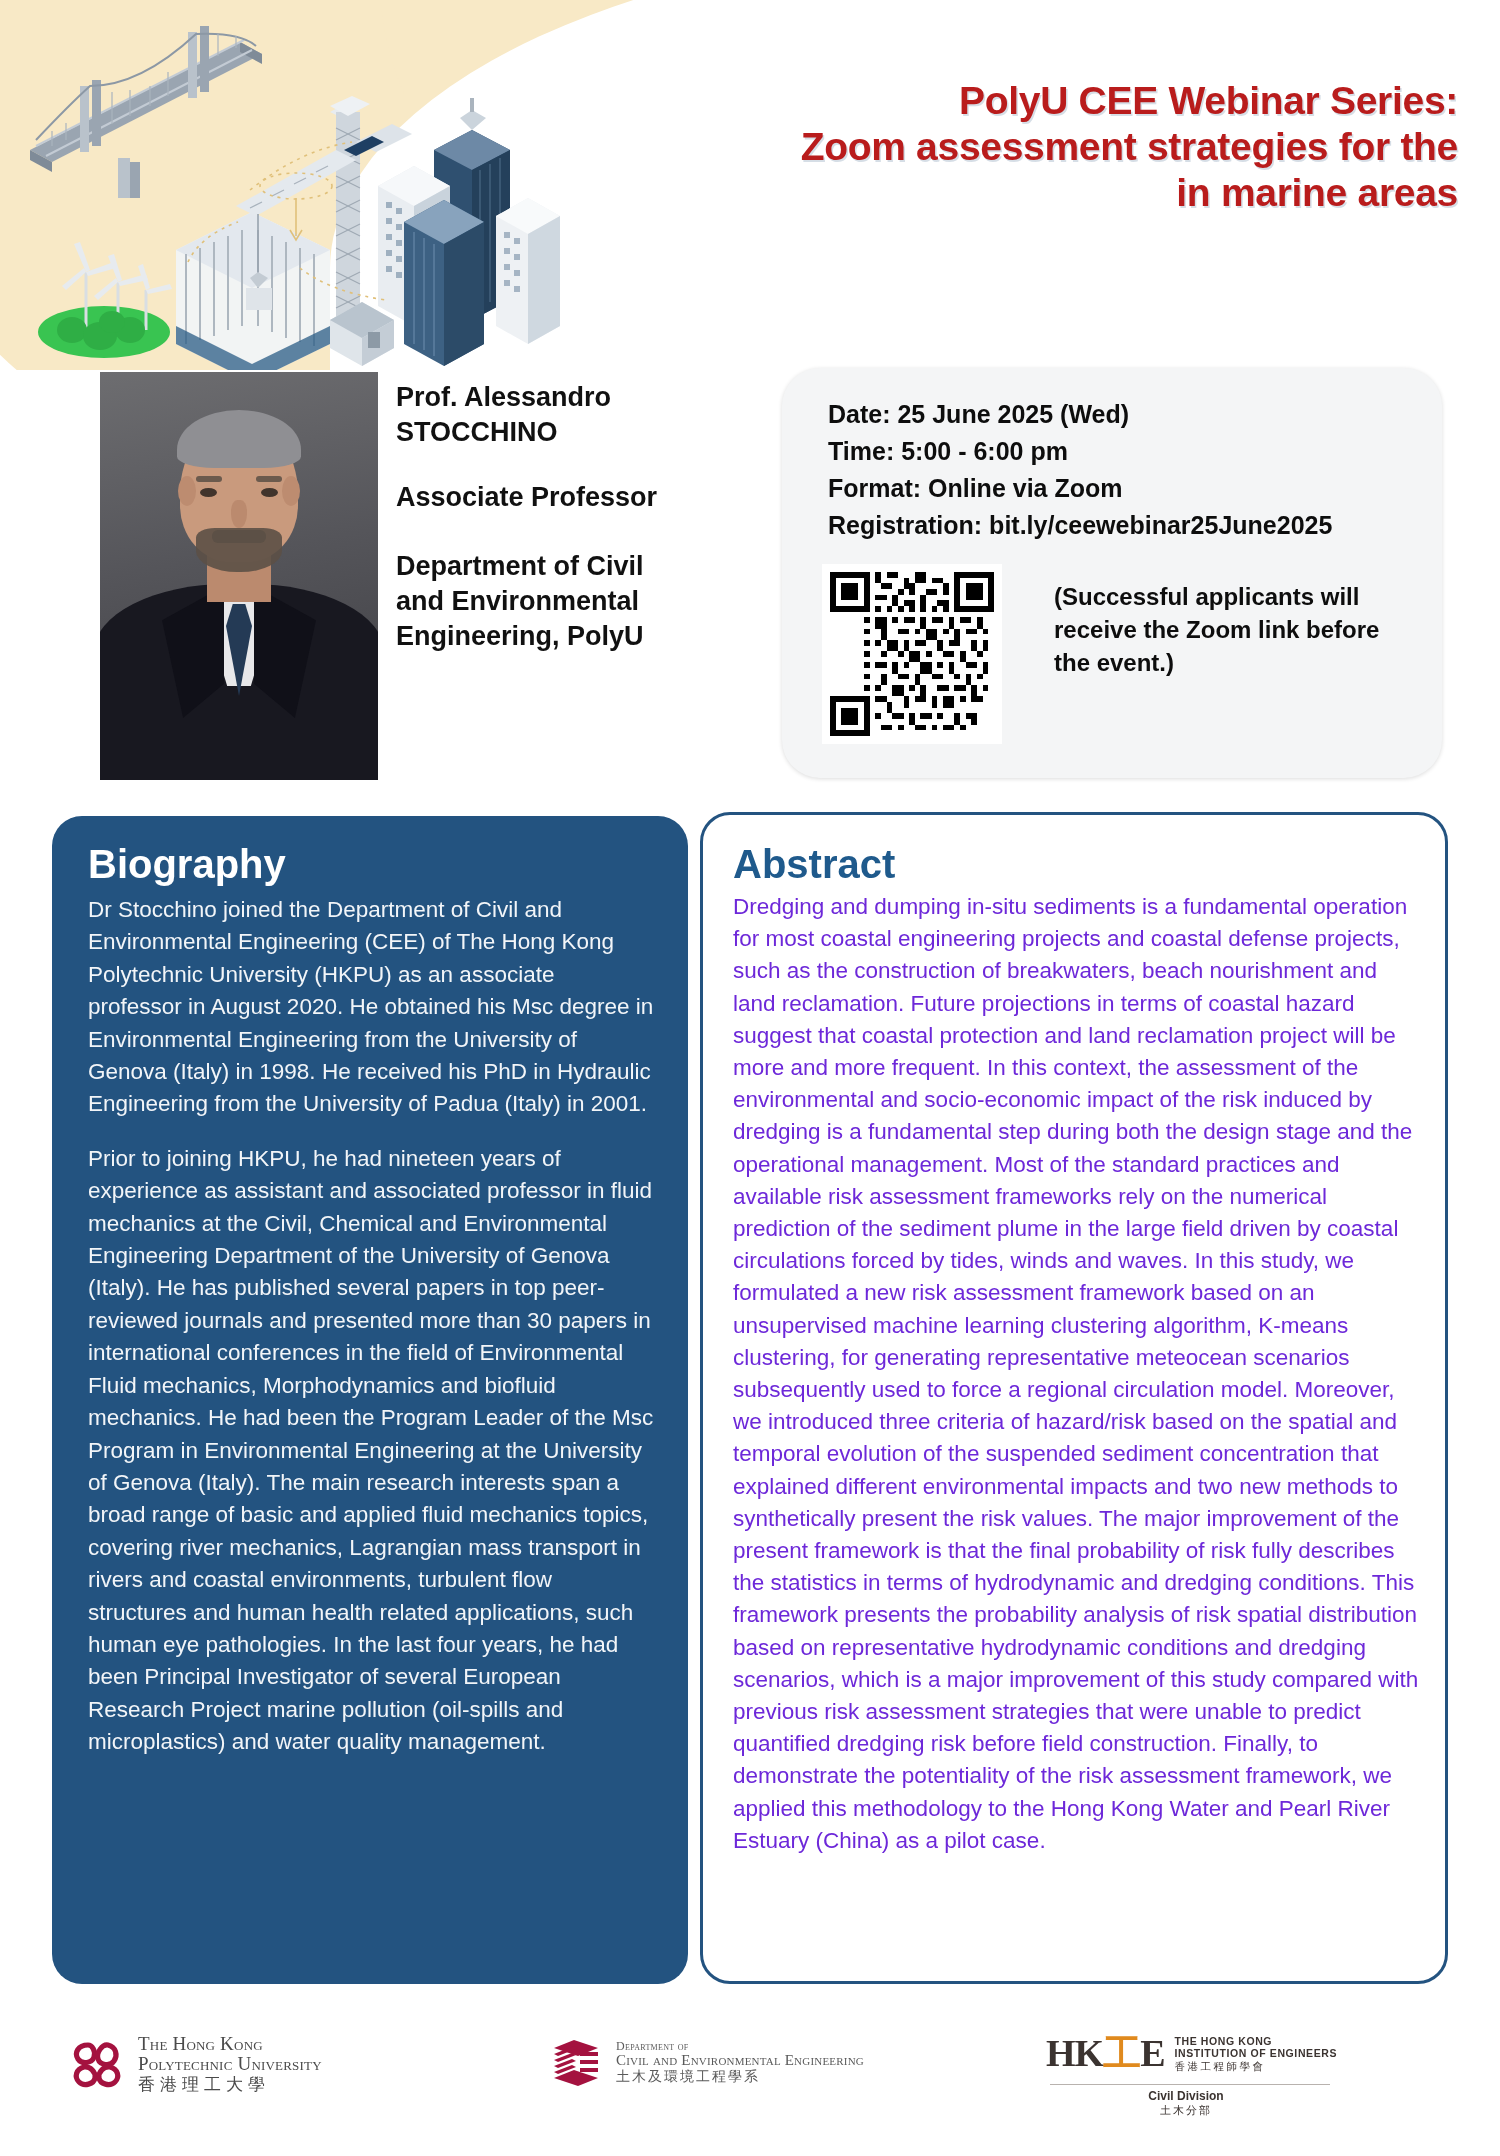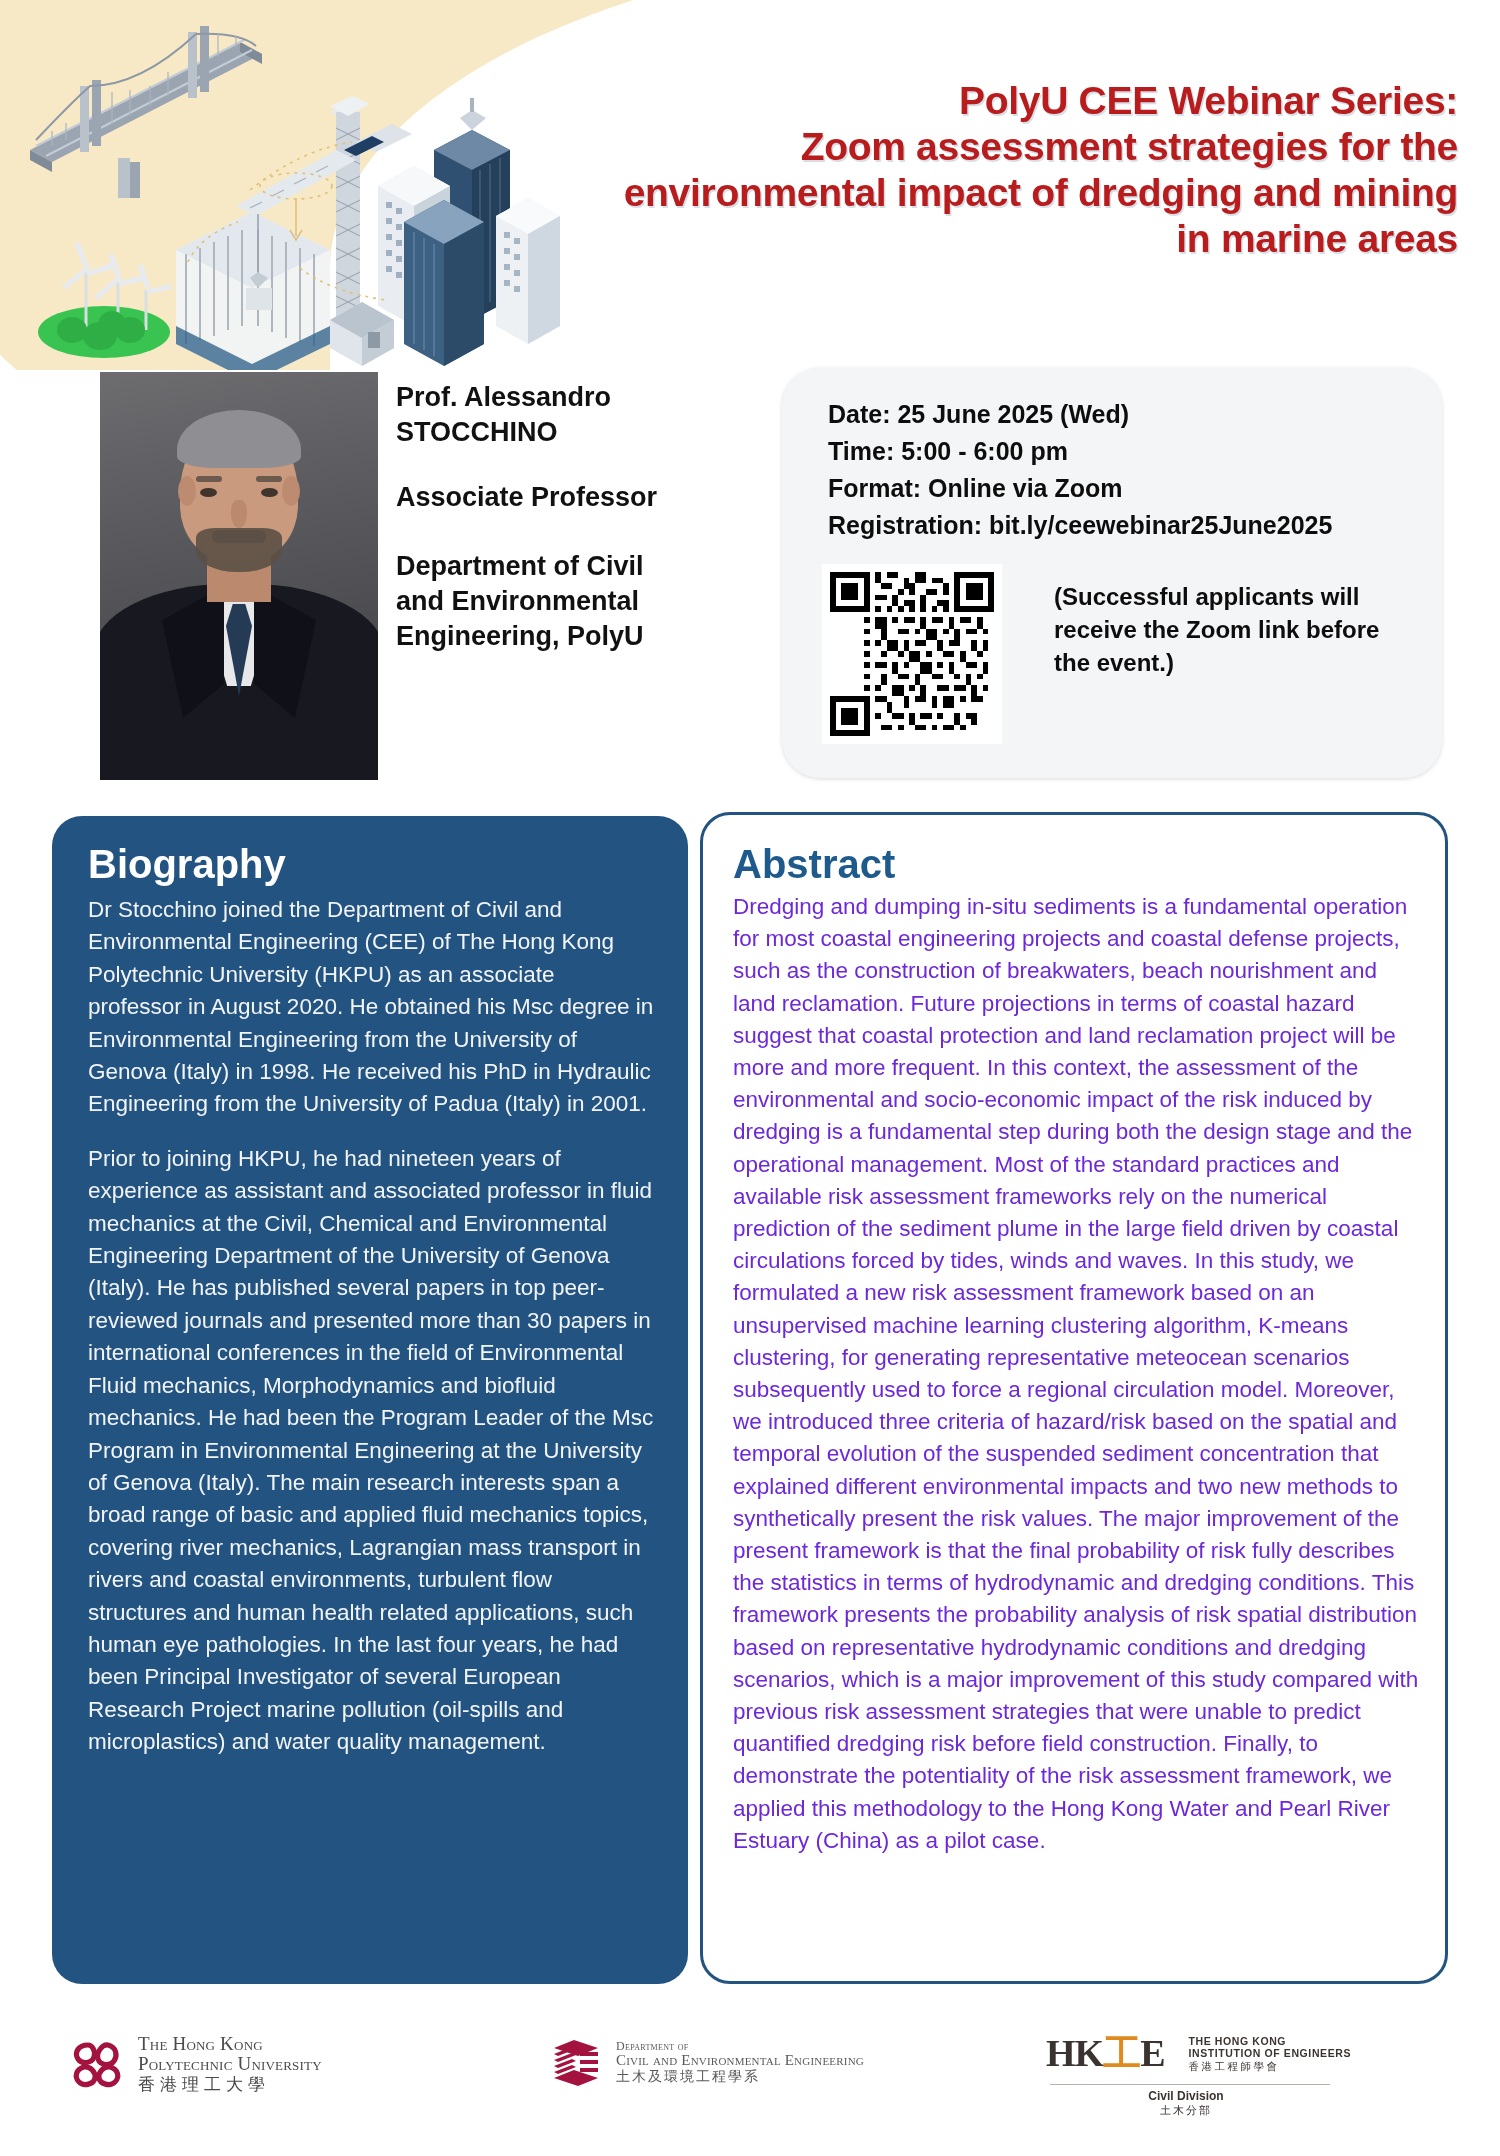--- a/index.html
+++ b/index.html
@@ -265,21 +265,21 @@
     font-variant: small-caps; white-space: nowrap;
   }
   .lg-zh { font-size: 17px; color: #4a4a4a; letter-spacing: 5px; margin-top: 2px; white-space: nowrap; }
 
   .cee-en1 { font-family: "Liberation Serif", serif; font-size: 12px; color: #5a5a5a;
              font-variant: small-caps; letter-spacing: .3px; white-space: nowrap; }
   .cee-en2 { font-family: "Liberation Serif", serif; font-size: 15px; color: #5a5a5a;
              font-variant: small-caps; letter-spacing: .2px; white-space: nowrap; }
   .cee-zh  { font-size: 14px; color: #5a5a5a; letter-spacing: 2px; margin-top: 1px; white-space: nowrap; }
 
-  .hkie-top { display: flex; align-items: center; gap: 24px; }
+  .hkie-top { display: flex; align-items: center; gap: 10px; }
   .hkie-word { font-family: "Liberation Serif", serif; font-size: 38px; font-weight: bold;
                color: #3b3330; letter-spacing: -1px; position: relative; }
   .hkie-gong { color: #e08a1e; }
   .hkie-side { line-height: 1.18; }
   .hkie-s1 { font-size: 10.5px; font-weight: bold; color: #3b3330; letter-spacing: .6px; white-space: nowrap; }
   .hkie-s2 { font-size: 10.5px; font-weight: bold; color: #3b3330; letter-spacing: .6px; white-space: nowrap; }
   .hkie-s3 { font-size: 10.5px; color: #3b3330; letter-spacing: 2.5px; white-space: nowrap; }
   .hkie-rule { width: 280px; height: 1px; background: #b8b2ae; margin: 5px 0 4px 4px; }
   .hkie-div1 { font-size: 12px; font-weight: bold; color: #3b3330; text-align: center; width: 280px; }
   .hkie-div2 { font-size: 11px; color: #3b3330; text-align: center; width: 280px; letter-spacing: 2px; }
@@ -481,21 +481,20 @@
     </g>
     <g stroke="#e0c07a" stroke-width="1.6" fill="none">
       <line x1="296" y1="198" x2="296" y2="236"></line>
       <path d="M290 230 L296 240 L302 230"></path>
     </g>
   </svg>
 
   <div class="title-block">
     <div class="title-line">PolyU CEE Webinar Series:</div>
     <div class="title-line">Zoom assessment strategies for the</div>
-    <div class="title-line">environmental impact of dredging and mining</div>
     <div class="title-line">in marine areas</div>
   </div>
 </div>
 
 <div class="photo">
   <div class="ph-body"></div>
   <div class="ph-shirt"></div>
   <div class="ph-tie"></div>
   <div class="ph-lapel-l"></div>
   <div class="ph-lapel-r"></div>

